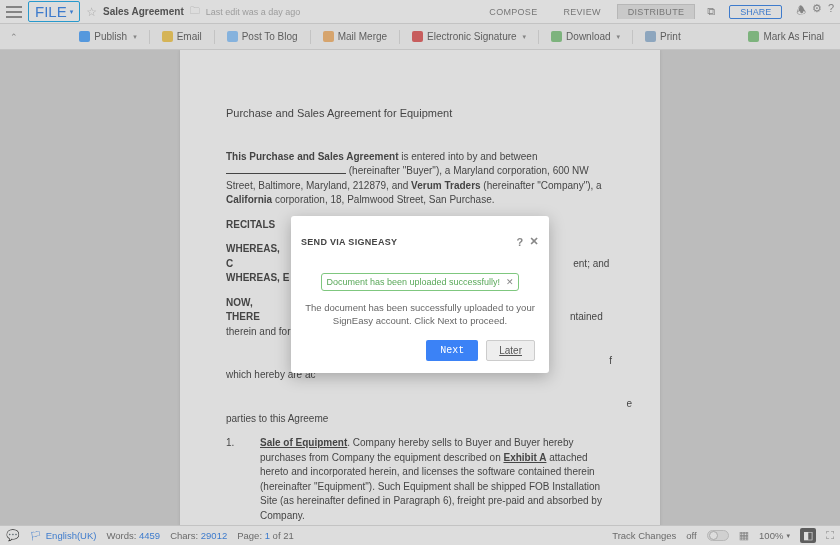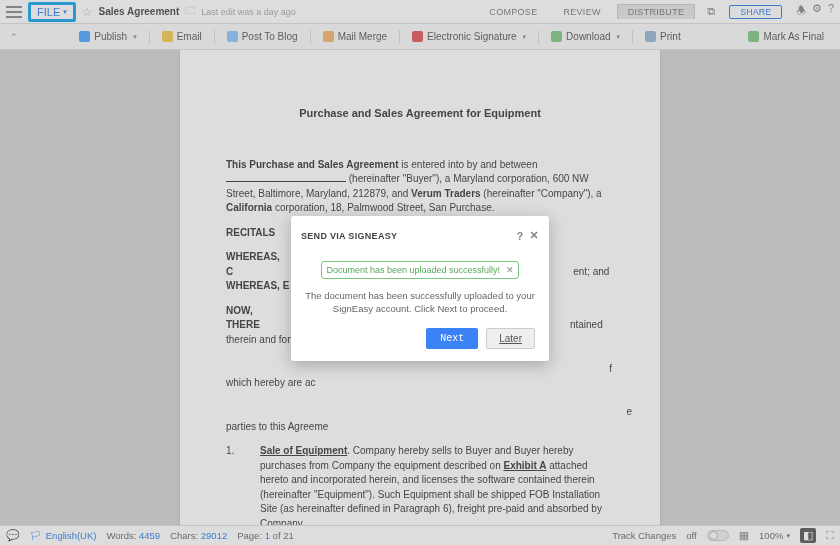--- a/index.html
+++ b/index.html
@@ -2,21 +2,21 @@
 <html><head>
 <meta charset="utf-8">
 <style>
   * { box-sizing: border-box; margin: 0; padding: 0; }
   html, body { width: 840px; height: 545px; overflow: hidden; font-family: Arial, Helvetica, sans-serif; background: #f0f0f0; }
   .overlay { position: absolute; inset: 0; background: rgba(120,120,120,0.25); pointer-events: none; z-index: 50; }
 
   .topbar { display: flex; align-items: center; height: 24px; background: #fff; border-bottom: 1px solid #ddd; padding: 0 6px; gap: 6px; font-size: 10px; color: #555; }
   .hamburger { width: 16px; height: 12px; display: flex; flex-direction: column; justify-content: space-between; }
   .hamburger span { height: 2px; background: #888; }
-  .file-btn { border: 3px solid #0ea5e9; color: #2b7de9; padding: 1px 6px; font-size: 11px; border-radius: 2px; display: inline-flex; align-items: center; gap: 3px; }
+  .file-btn { border: 1px solid #0ea5e9; color: #2b7de9; padding: 1px 6px; font-size: 15px; border-radius: 2px; display: inline-flex; align-items: center; gap: 3px; }
   .file-btn::after { content: "▾"; font-size: 7px; }
   .star { color: #bbb; font-size: 12px; }
   .doc-title { color: #444; font-weight: 600; }
   .folder-icon { color: #aaa; }
   .last-edit { color: #aaa; font-size: 9px; }
   .topbar .spacer { flex: 1; }
   .top-tab { padding: 2px 10px; color: #777; font-size: 9px; letter-spacing: 0.3px; }
   .top-tab.active { background: #e5e5e5; border: 1px solid #ccc; border-bottom: none; }
   .share-btn { border: 1px solid #2b7de9; color: #2b7de9; padding: 1px 10px; font-size: 9px; border-radius: 2px; margin-left: 8px; }
   .top-icons { display: flex; gap: 6px; margin-left: 8px; color: #888; font-size: 11px; }
@@ -33,30 +33,30 @@
   .ico-blog { background: #8ac6ff; }
   .ico-mail-merge { background: #f6b36a; }
   .ico-sign { background: #e25555; }
   .ico-download { background: #7fc77f; }
   .ico-print { background: #94b6d6; }
   .ico-final { background: #7fc77f; }
   .mark-final { margin-left: auto; }
 
   .workspace { position: relative; height: calc(545px - 24px - 26px - 20px); background: #d3d3d3; overflow: hidden; }
   .page { position: absolute; left: 50%; transform: translateX(-50%); top: 0; width: 480px; background: #fff; padding: 56px 46px 40px; font-size: 10px; color: #333; line-height: 1.45; box-shadow: 0 0 3px rgba(0,0,0,.15); }
-  .page h1 { text-align: center; font-size: 11px; font-weight: bold; margin-bottom: 36px; }
+  .page h1 { font-size: 11px; font-weight: normal; margin-bottom: 28px; }
   .page p { margin-bottom: 10px; }
   .page .b { font-weight: bold; }
   .page .u { text-decoration: underline; }
   .blank-line { display:inline-block; border-bottom:1px solid #333; min-width:120px; }
   .num-item { display: flex; gap: 24px; }
   .num-item .n { min-width: 10px; }
 
   .dialog { position: absolute; z-index: 100; left: 50%; top: 216px; transform: translateX(-50%); width: 258px; background: #fff; border-radius: 3px; box-shadow: 0 4px 16px rgba(0,0,0,.25); font-size: 10px; color: #444; }
-  .dialog-head { display: flex; align-items: center; padding: 13px 10px; font-weight: bold; font-size: 9px; letter-spacing: .3px; }
+  .dialog-head { display: flex; align-items: center; padding: 19px 10px; font-weight: bold; font-size: 9px; letter-spacing: .3px; }
   .dialog-head .sp { flex: 1; }
   .dialog-head .icn { color: #888; font-size: 11px; margin-left: 6px; cursor: pointer; }
   .dialog-body { padding: 6px 14px 12px; text-align: center; }
   .success-pill { display: inline-flex; align-items: center; gap: 6px; border: 1px solid #7fc77f; color: #5aa85a; padding: 3px 4px; border-radius: 3px; font-size: 9px; margin-bottom: 10px; }
   .success-pill .x { color: #888; cursor: pointer; }
   .dialog-msg { color: #666; font-size: 9.5px; line-height: 1.4; margin-bottom: 12px; }
   .dialog-actions { display: flex; justify-content: flex-end; gap: 8px; }
   .btn-next { background: #3b82f6; color: #fff; border: none; padding: 4px 14px; border-radius: 2px; font-size: 10px; font-family: Liberation Mono, monospace; }
   .btn-later { background: #eee; color: #555; border: 1px solid #ccc; padding: 4px 12px; border-radius: 2px; font-size: 10px; text-decoration: underline; }
 

